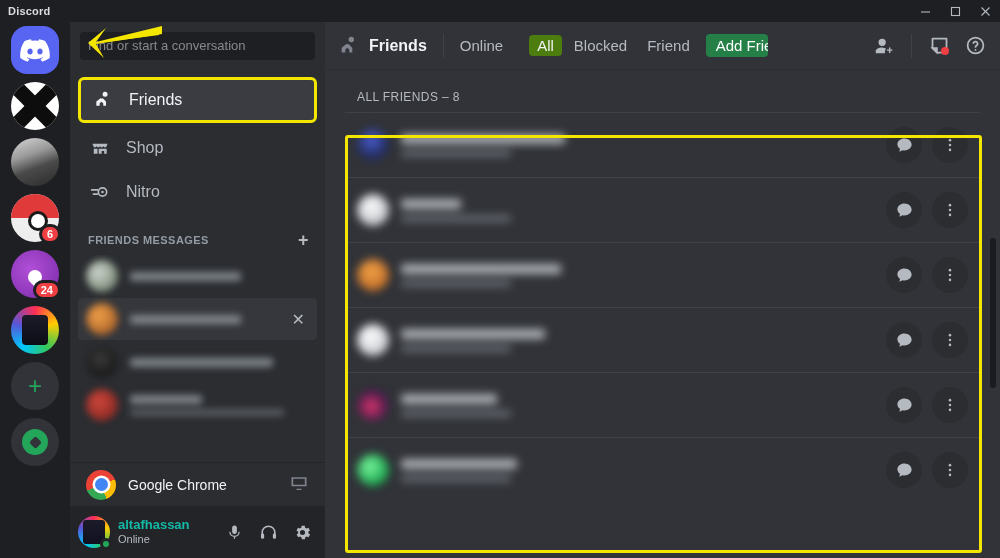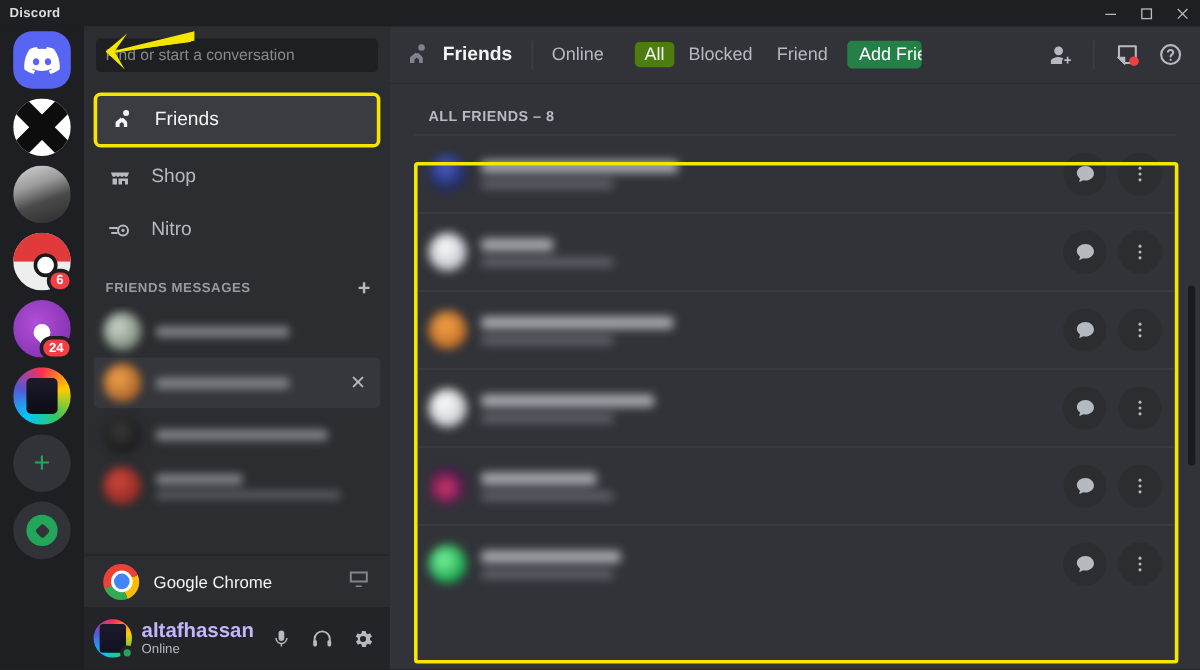--- a/index.html
+++ b/index.html
@@ -153,21 +153,21 @@
   .user-av { position:relative; width:32px;height:32px;border-radius:50%;flex:0 0 auto;
     background:conic-gradient(#ff2d55,#ffcc00,#34c759,#00c7ff,#5856d6,#ff2d55);
     display:flex;align-items:center;justify-content:center;}
   .user-av:before{content:"";width:22px;height:24px;border-radius:3px;
     background:linear-gradient(#1b1b2a,#101021);}
   .user-status {
     position:absolute; right:-2px; bottom:-2px; width:12px;height:12px;
     border-radius:50%; background:#23a55a; border:3px solid #232428;
   }
   .user-meta { line-height:1.15; }
-  .user-name { font-size:17px; font-weight:bold; color:#c4b5fd; }
+  .user-name { font-size:13px; font-weight:bold; color:#14b8a6; }
   .user-sub { font-size:11px; color:#b5bac1; }
   .user-actions { margin-left:auto; display:flex; gap:4px; }
   .user-btn { width:30px;height:30px;display:flex;align-items:center;justify-content:center;
     color:#b5bac1; border-radius:4px; }
 
   
   .main {
     position:absolute; left:325px; top:22px; width:675px; height:536px;
     background:#313338; display:flex; flex-direction:column;
   }
@@ -201,21 +201,21 @@
     font-size:14px; color:#87898c;
   }
   .search-icon { margin-left:auto; color:#b5bac1; }
 
   .friends-panel {
     position:absolute; left:345px; top:135px; width:637px; height:418px;
     border:3px solid #f5e600; border-radius:3px;
     pointer-events:none;
   }
   .list-head {
-    font-size:12px; font-weight:bold; color:#b5bac1; letter-spacing:.4px;
+    font-size:12px; font-weight:normal; color:#b5bac1; letter-spacing:.4px;
     padding:20px 0 8px 12px;
   }
   .friend-row {
     height:65px; display:flex; align-items:center; gap:12px;
     border-top:1px solid #3f4147; padding:0 12px; position:relative;
   }
   .friend-row:first-of-type { border-top:1px solid #3f4147; }
   .fr-av { width:32px;height:32px;border-radius:50%;flex:0 0 auto; filter:blur(4px); }
   .fr-meta { width:200px; filter:blur(4px); }
   .fr-name { height:10px; background:#c8ccd1; border-radius:3px; opacity:.8; }

